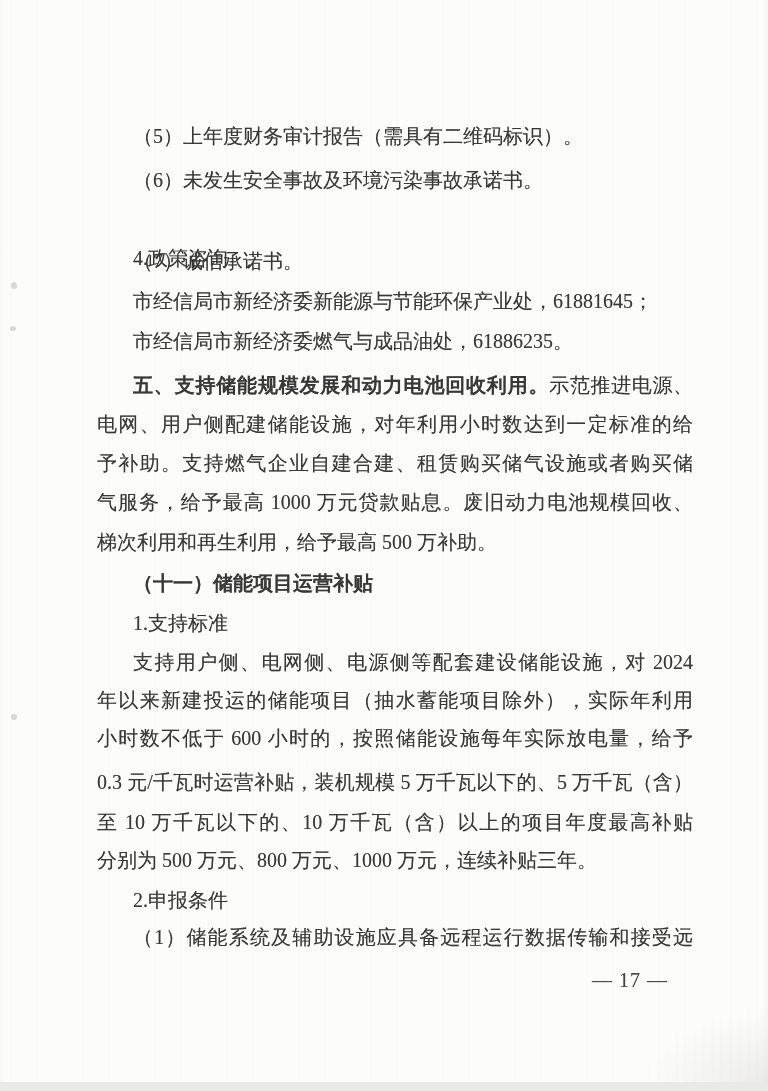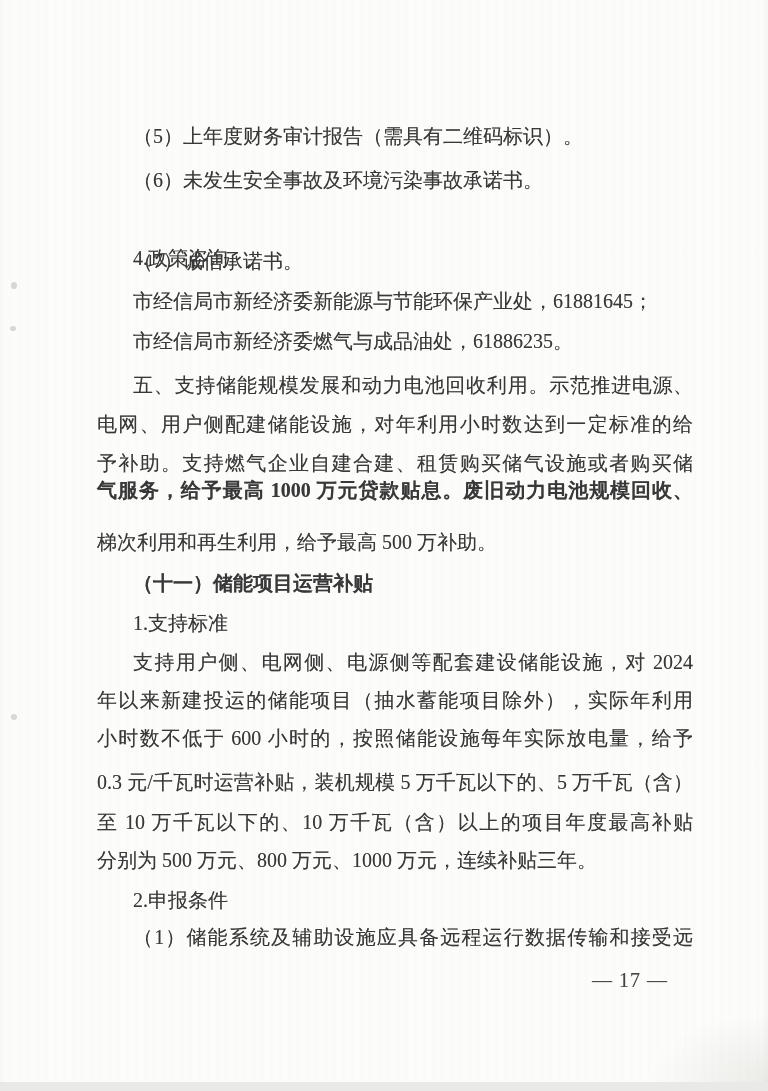--- a/index.html
+++ b/index.html
@@ -28,21 +28,21 @@
     font-size: 20px;
     white-space: normal;
     overflow: visible;
     text-shadow: 0 0 0.6px rgba(56,56,56,0.45);
     box-sizing: border-box;
   }
   .line.indent { padding-left: 36px; }
   .line.justify { text-align: justify; text-align-last: justify; }
   .hei {
     font-family: "Liberation Sans", "DejaVu Sans", sans-serif;
-    font-weight: 400;
+    font-weight: 700;
     letter-spacing: 0.2px;
   }
   .kai { font-weight: 600; }
   .pageno {
     position: absolute;
     top: 966px; left: 592px;
     width: 125px; height: 28px;
     line-height: 28px;
     font-size: 20px;
     color: #454545;
@@ -73,21 +73,21 @@
   <div class="doc-body" id="doc-body">
       <div class="line indent" style="top: 121px; white-space: normal;"><span>（5）上年度财务审计报告（需具有二维码标识）。</span></div>
       <div class="line indent" style="top: 165px; white-space: normal;"><span>（6）未发生安全事故及环境污染事故承诺书。</span></div>
       <div class="line indent" style="top: 207px; white-space: normal; margin-top: 39px;"><span>（7）诚信承诺书。</span></div>
       <div class="line indent" style="top: 243px; white-space: normal;"><span>4.政策咨询</span></div>
       <div class="line indent" style="top: 286px; white-space: normal;"><span>市经信局市新经济委新能源与节能环保产业处，61881645；</span></div>
       <div class="line indent" style="top: 326px; white-space: normal;"><span>市经信局市新经济委燃气与成品油处，61886235。</span></div>
       <div class="line indent justify" style="top: 370px; white-space: normal;"><span class="hei">五、支持储能规模发展和动力电池回收利用。</span><span>示范推进电源、</span></div>
       <div class="line justify" style="top: 448px; white-space: normal;"><span>予补助。支持燃气企业自建合建、租赁购买储气设施或者购买储</span></div>
       <div class="line justify" style="top: 409px; white-space: normal;"><span>电网、用户侧配建储能设施，对年利用小时数达到一定标准的给</span></div>
-      <div class="line justify" style="top: 475px; white-space: normal; font-weight: bold;"><span>气服务，给予最高 1000 万元贷款贴息。废旧动力电池规模回收、</span></div>
+      <div class="line justify" style="top: 487px; white-space: normal;"><span>气服务，给予最高 1000 万元贷款贴息。废旧动力电池规模回收、</span></div>
       <div class="line" style="top: 527px; white-space: normal;"><span>梯次利用和再生利用，给予最高 500 万补助。</span></div>
       <div class="line indent" style="top: 568px; white-space: normal;"><span class="kai">（十一）储能项目运营补贴</span></div>
       <div class="line indent" style="top: 608px; white-space: normal;"><span>1.支持标准</span></div>
       <div class="line indent justify" style="top: 647px; white-space: normal;"><span>支持用户侧、电网侧、电源侧等配套建设储能设施，对 2024</span></div>
       <div class="line justify" style="top: 685px; white-space: normal;"><span>年以来新建投运的储能项目（抽水蓄能项目除外），实际年利用</span></div>
       <div class="line justify" style="top: 723px; white-space: normal;"><span>小时数不低于 600 小时的，按照储能设施每年实际放电量，给予</span></div>
       <div class="line justify" style="top: 767px; white-space: normal;"><span>0.3 元/千瓦时运营补贴，装机规模 5 万千瓦以下的、5 万千瓦（含）</span></div>
       <div class="line justify" style="top: 807px; white-space: normal;"><span>至 10 万千瓦以下的、10 万千瓦（含）以上的项目年度最高补贴</span></div>
       <div class="line" style="top: 845px; white-space: normal;"><span>分别为 500 万元、800 万元、1000 万元，连续补贴三年。</span></div>
       <div class="line indent" style="top: 885px; white-space: normal;"><span>2.申报条件</span></div>

